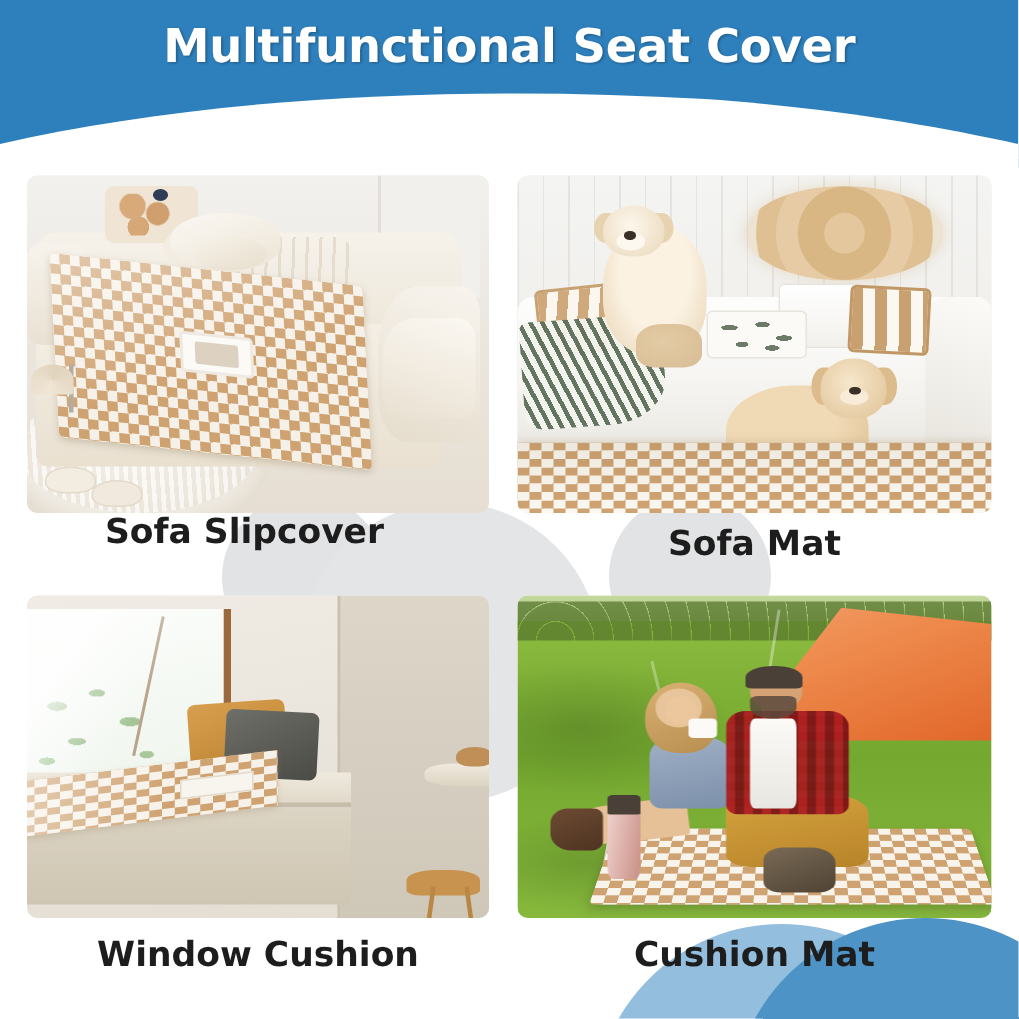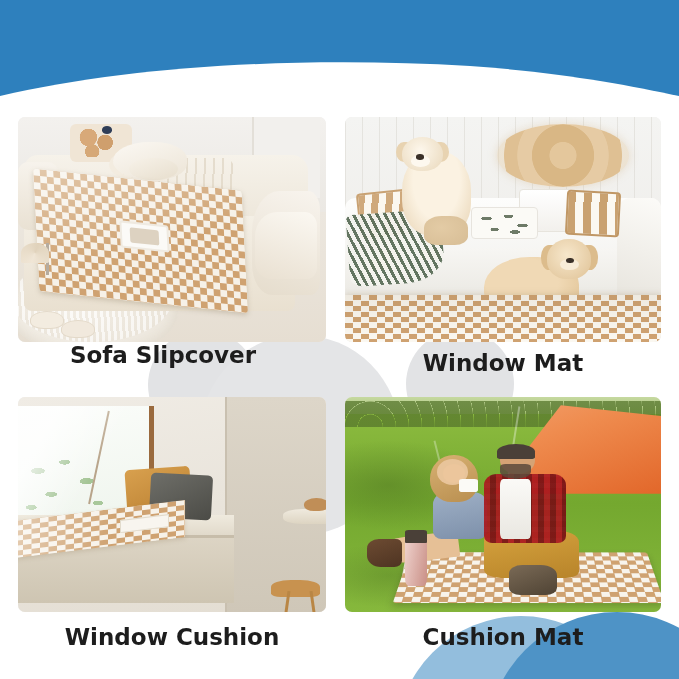--- a/index.html
+++ b/index.html
@@ -341,20 +341,21 @@
 <div class="deco" id="deco-blue-mid"></div>
 
 <div id="header">
   <div id="header-bg">
     <svg viewBox="0 0 679 112" preserveAspectRatio="none" xmlns="http://www.w3.org/2000/svg">
       <path d="M0,0 H679 V112 H0 Z" fill="#2e80bd"></path>
       <path d="M0,112 L0,104 C120,74 300,62 470,72 C560,78 630,92 679,106 L679,112 Z" fill="#7aadd2"></path>
       <path d="M0,112 L0,96 C130,66 300,56 470,66 C556,72 624,84 679,96 L679,112 Z" fill="#ffffff"></path>
     </svg>
   </div>
+  <div id="page-title">Multifunctional Seat Cover</div>
 </div>
 
 <div class="cell" id="cell-sofa">
   <div class="photo">
     <div class="p1-wall"></div>
     <div class="p1-panel-r"></div>
     <div class="p1-floor"></div>
     <div class="p1-rug"></div>
     <div class="p1-rug-fluff"></div>
     <div class="p1-sofa-back"></div>
@@ -400,21 +401,21 @@
     <div class="p2-dog2-body"></div>
     <div class="p2-dog2-ear-l"></div>
     <div class="p2-dog2-ear-r"></div>
     <div class="p2-dog2-head"></div>
     <div class="p2-dog2-snout"></div>
     <div class="p2-dog2-nose"></div>
     <div class="p2-mat"></div>
     <div class="p2-mat-shade"></div>
   </div>
 </div>
-<div class="cell-label" id="label-floor">Window Mat</div>
+<div class="cell-label" id="label-floor">Sofa Mat</div>
 
 <div class="cell" id="cell-window">
   <div class="photo">
     <div class="p3-wall"></div>
     <div class="p3-wall-r"></div>
     <div class="p3-wall-corner"></div>
     <div class="p3-window"></div>
     <div class="p3-leaves"></div>
     <div class="p3-branch"></div>
     <div class="p3-glass-sheen"></div>

